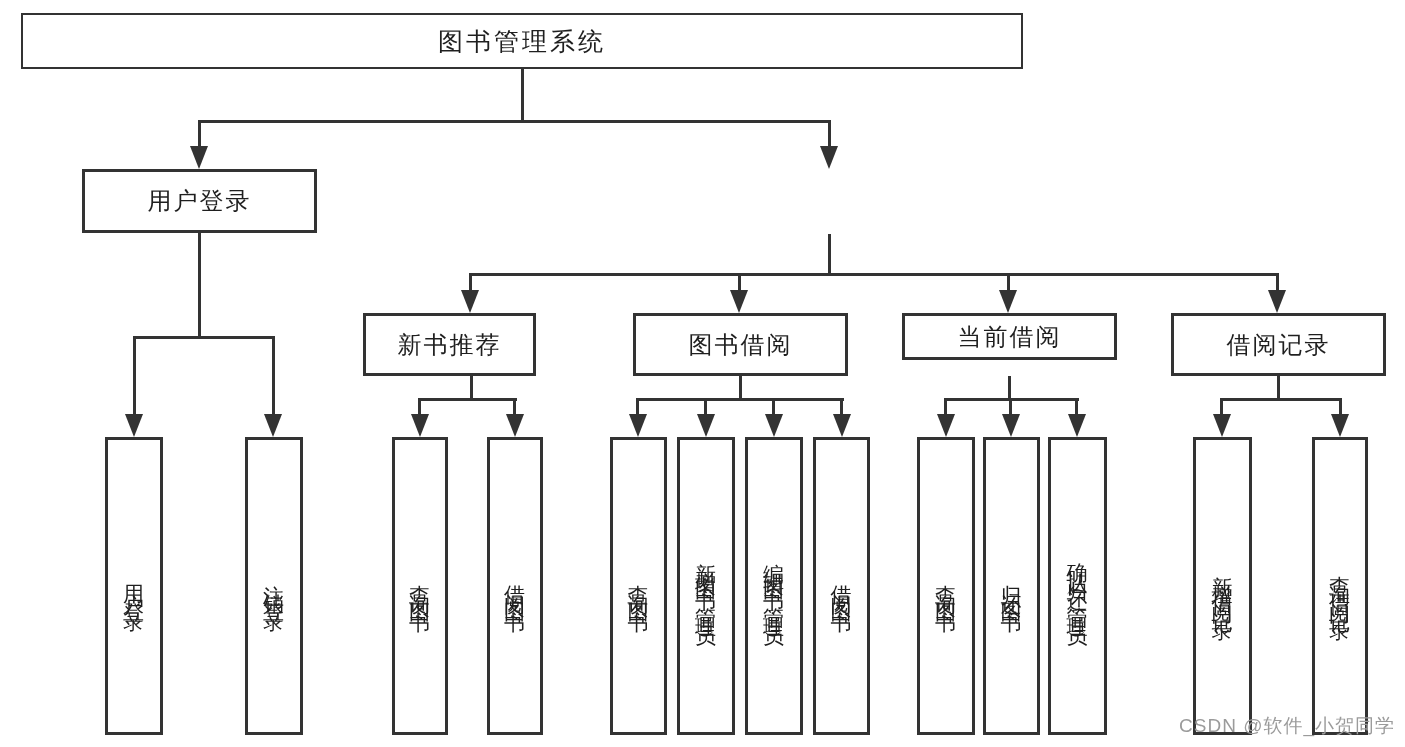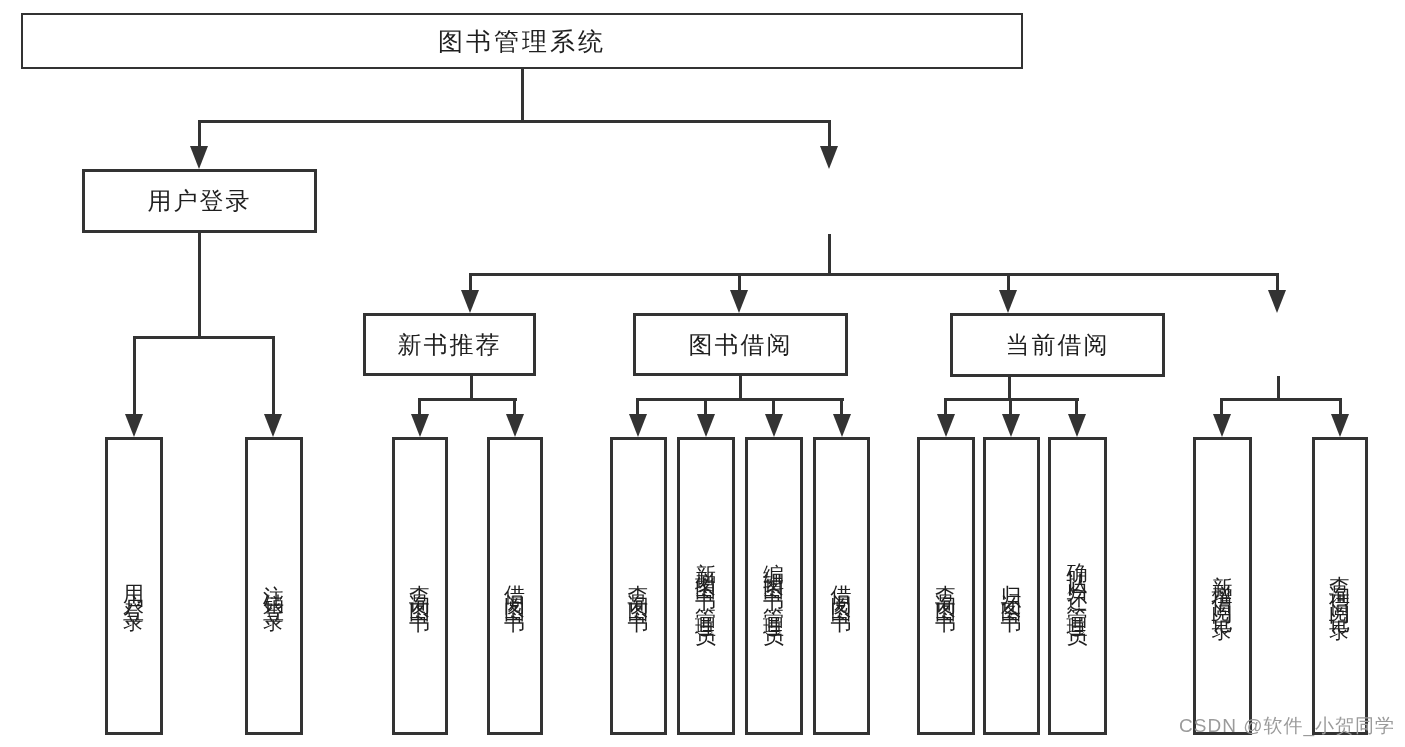--- a/index.html
+++ b/index.html
@@ -121,22 +121,25 @@
   <div class="box hbox" style="left:82px;top:169px;width:235px;height:64px;">
     <span>用户登录</span>
   </div>
 
   <div class="box hbox" style="left:363px;top:313px;width:173px;height:63px;">
     <span>新书推荐</span>
   </div>
   <div class="box hbox" style="left:633px;top:313px;width:215px;height:63px;">
     <span>图书借阅</span>
   </div>
-  <div class="box hbox" style="left:950px;top:313px;width:215px;height:64px;">
+  <div class="box hbox" style="left:902px;top:313px;width:215px;height:47px;">
     <span>当前借阅</span>
+  </div>
+  <div class="box hbox" style="left:1171px;top:313px;width:215px;height:63px;">
+    <span>借阅记录</span>
   </div>
 
   <div class="box leaf" style="left:105px;top:437px;width:58px;height:298px;">
     <span>用户登录</span>
   </div>
   <div class="box leaf" style="left:245px;top:437px;width:58px;height:298px;">
     <span>注销登录</span>
   </div>
 
   <div class="box leaf" style="left:392px;top:437px;width:56px;height:298px;">

